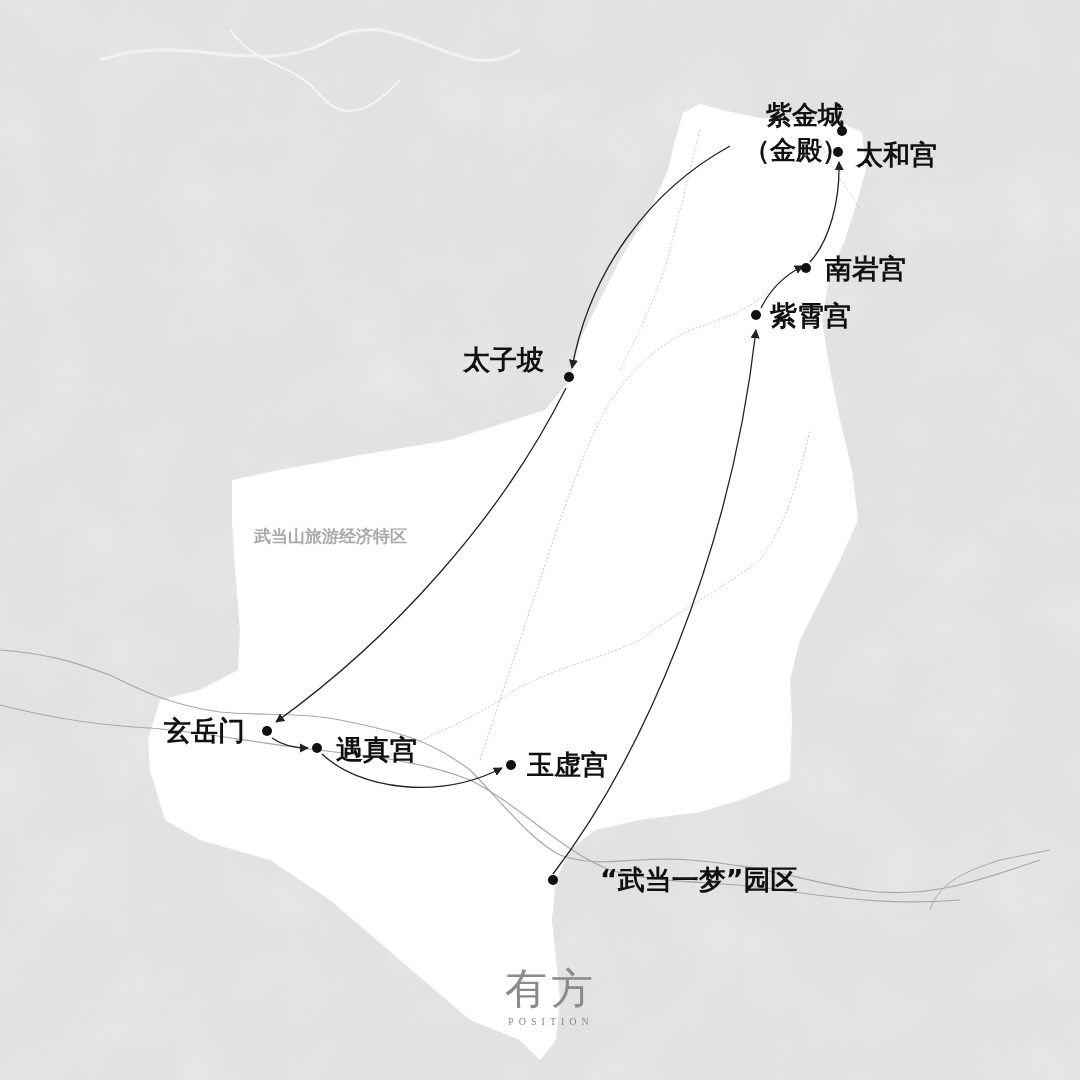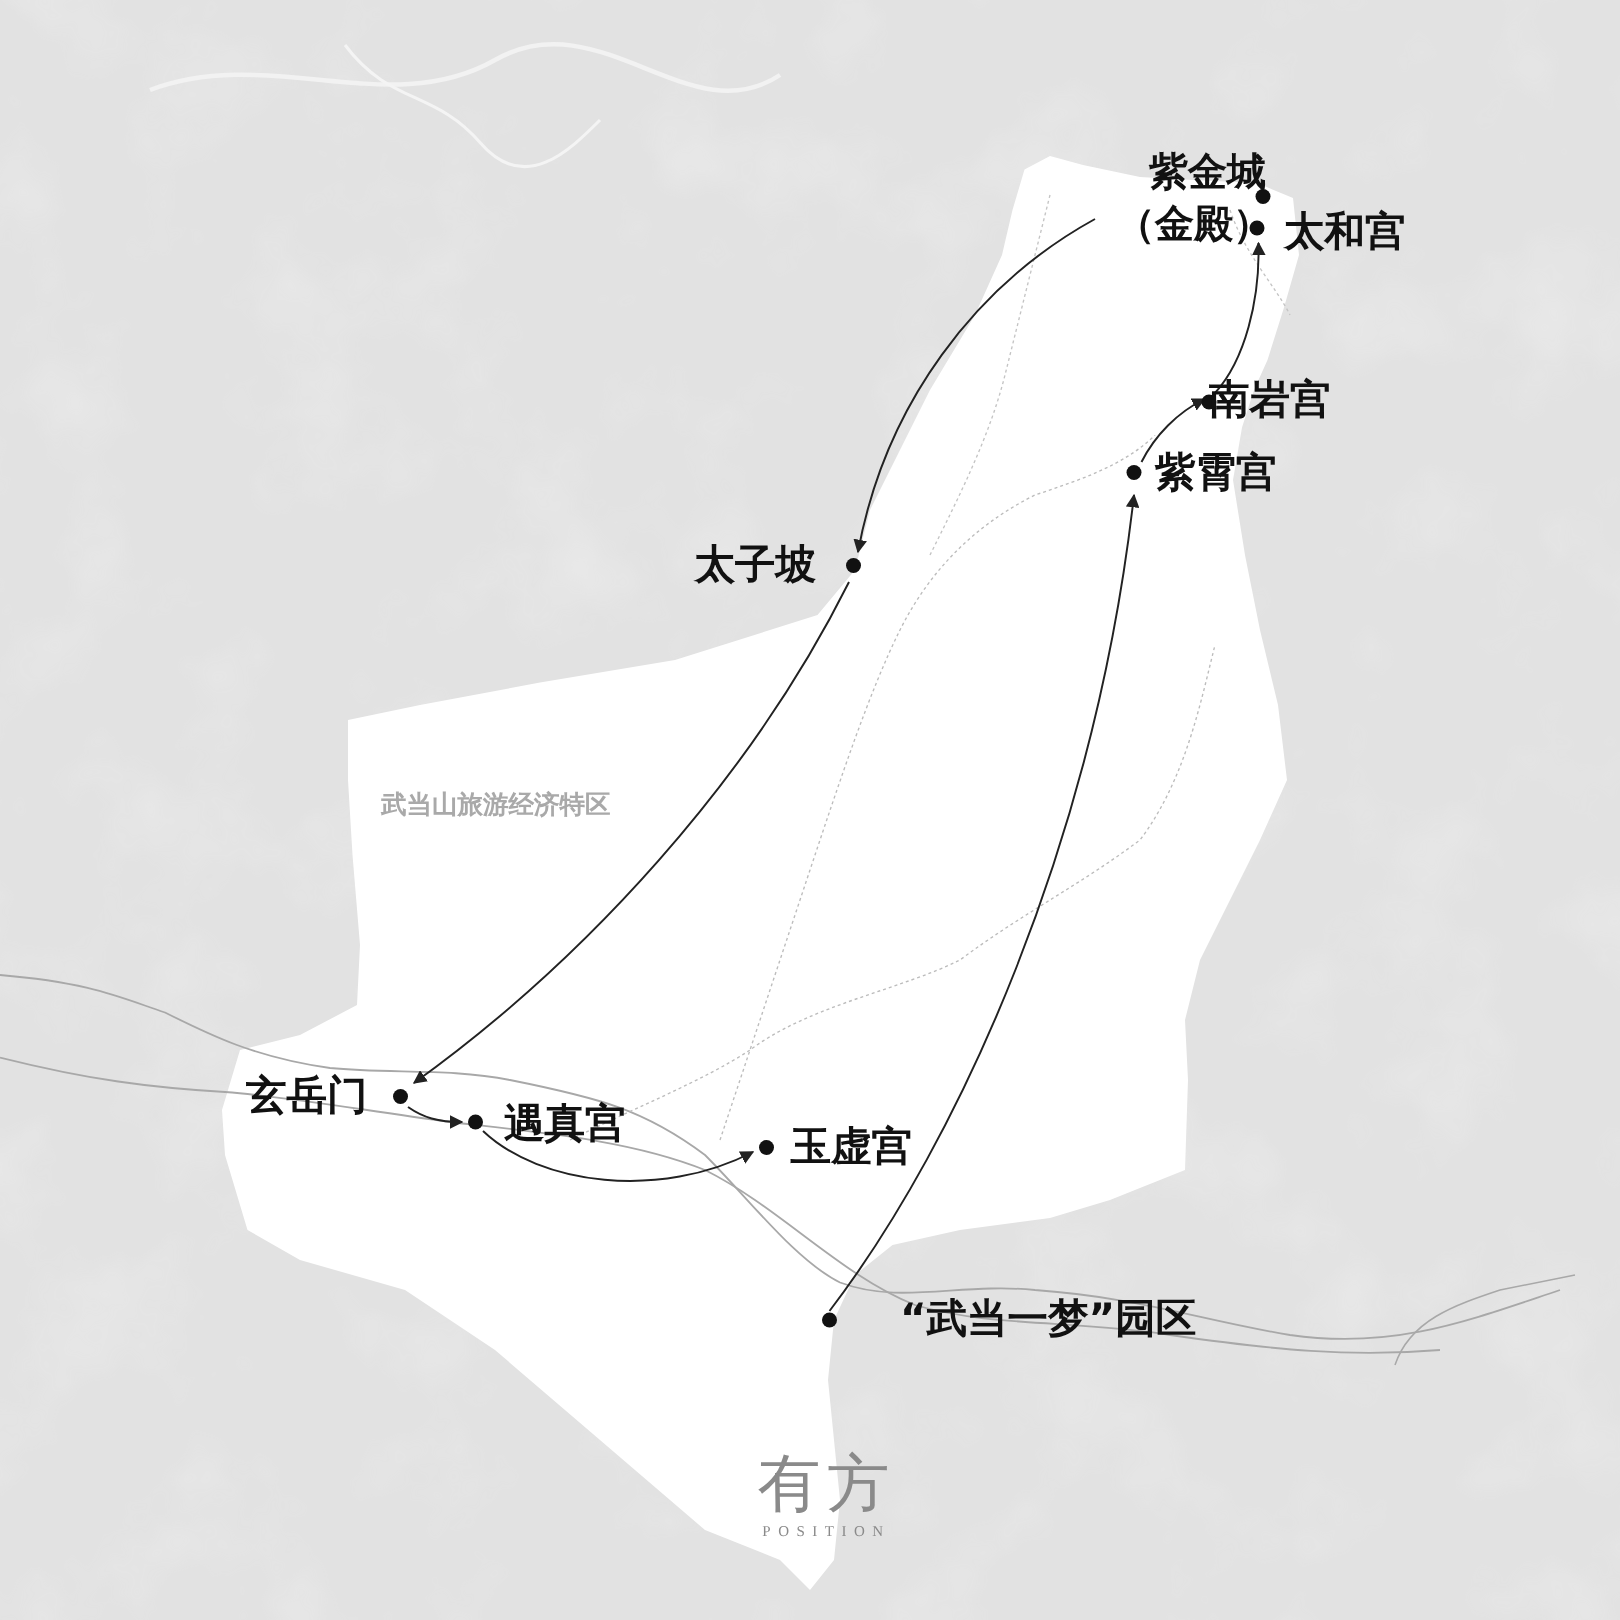--- a/index.html
+++ b/index.html
@@ -68,23 +68,23 @@
       <circle cx="267" cy="731" r="5"></circle>
       <circle cx="317" cy="748" r="5"></circle>
       <circle cx="511" cy="765" r="5"></circle>
       <circle cx="553" cy="880" r="5"></circle>
     </g>
   </svg>
 
   <div class="lbl" style="left:737px; top:99px; font-size:26px;margin-left:29px;">紫金城</div>
   <div class="lbl" style="left:744px; top:134px; font-size:26px;">（金殿）</div>
   <div class="lbl" style="left:856px; top:139px;">太和宫</div>
-  <div class="lbl" style="left:806px; top:253px;font-family:Liberation Mono, monospace;">南岩宫</div>
+  <div class="lbl" style="left:825px; top:253px;">南岩宫</div>
   <div class="lbl" style="left:770px; top:300px;">紫霄宫</div>
-  <div class="lbl" style="left:463px; top:361px;">太子坡</div>
+  <div class="lbl" style="left:463px; top:344px;">太子坡</div>
   <div class="lbl" style="left:164px; top:715px;">玄岳门</div>
   <div class="lbl" style="left:336px; top:734px;">遇真宫</div>
   <div class="lbl" style="left:527px; top:749px;">玉虚宫</div>
   <div class="lbl" style="left:564px; top:864px;margin-left:36px;">“武当一梦”园区</div>
 
   <div class="zone" style="left:254px; top:525px;">武当山旅游经济特区</div>
 
   <div class="logo">
     <div class="cn">有方</div>
     <div class="en">POSITION</div>

